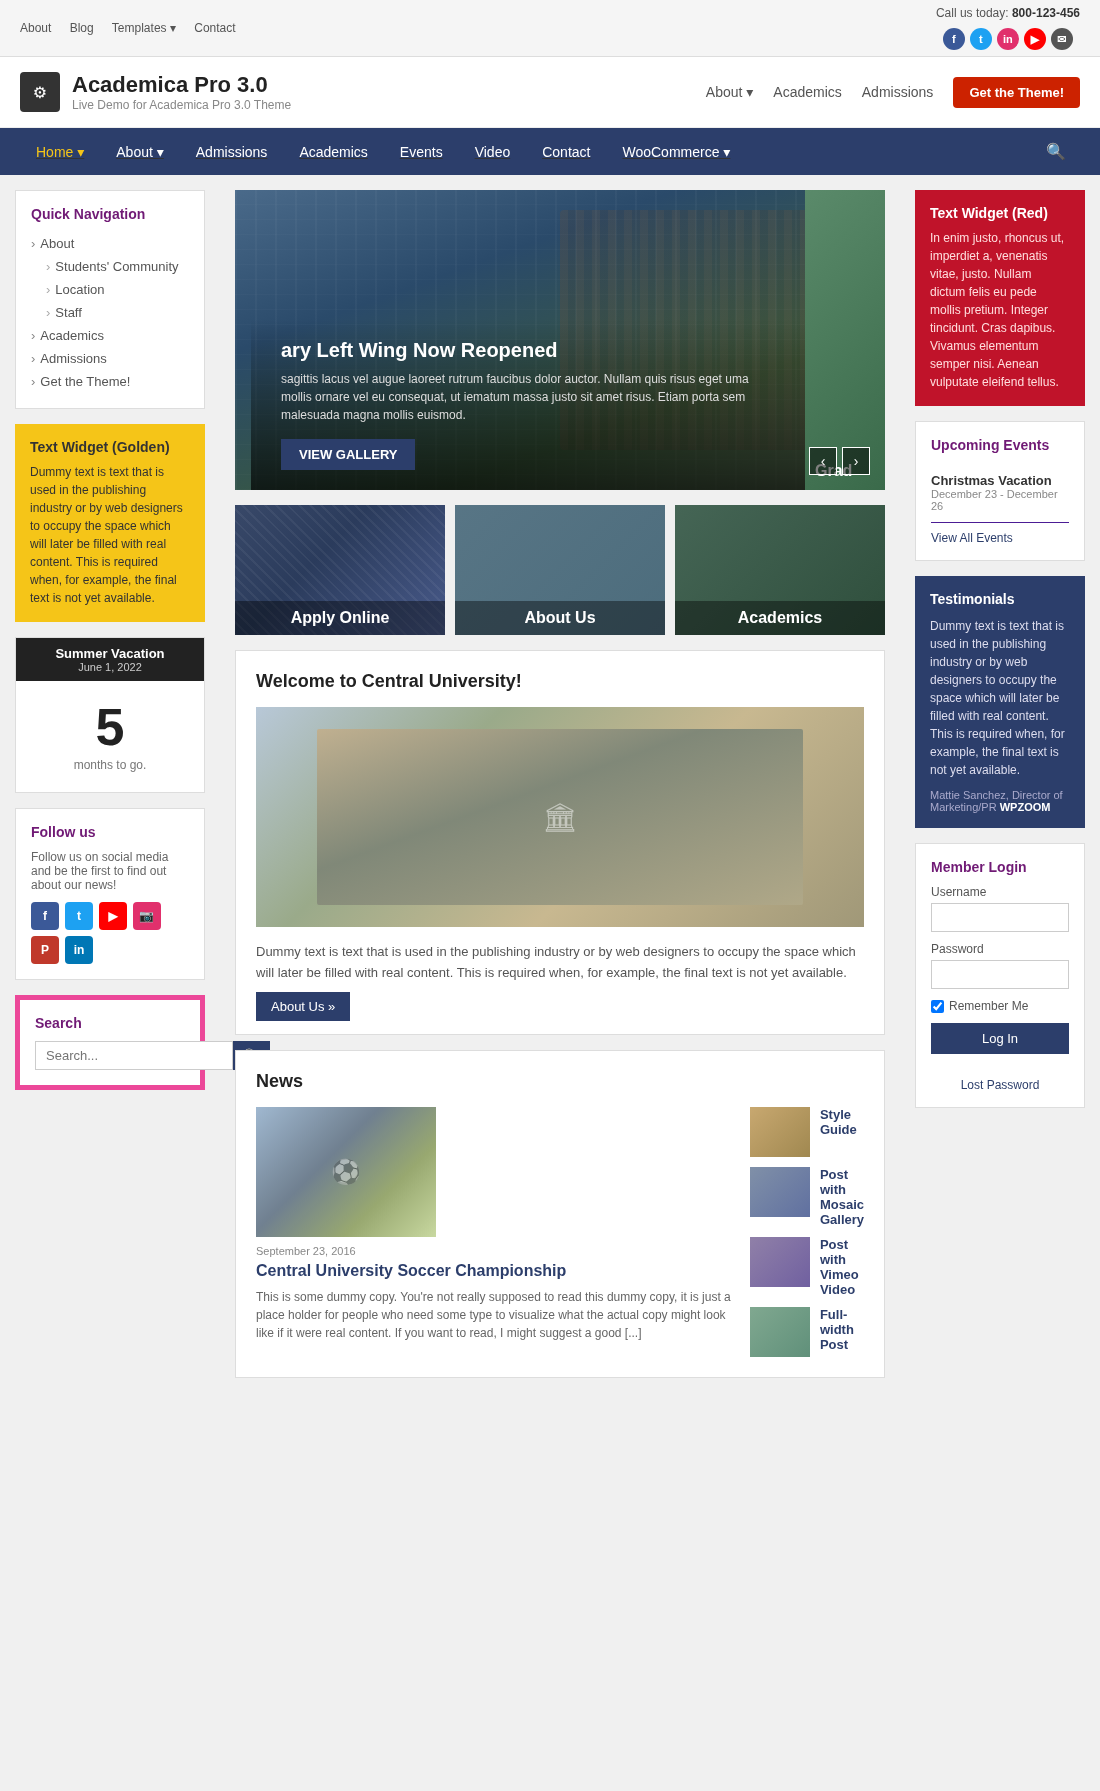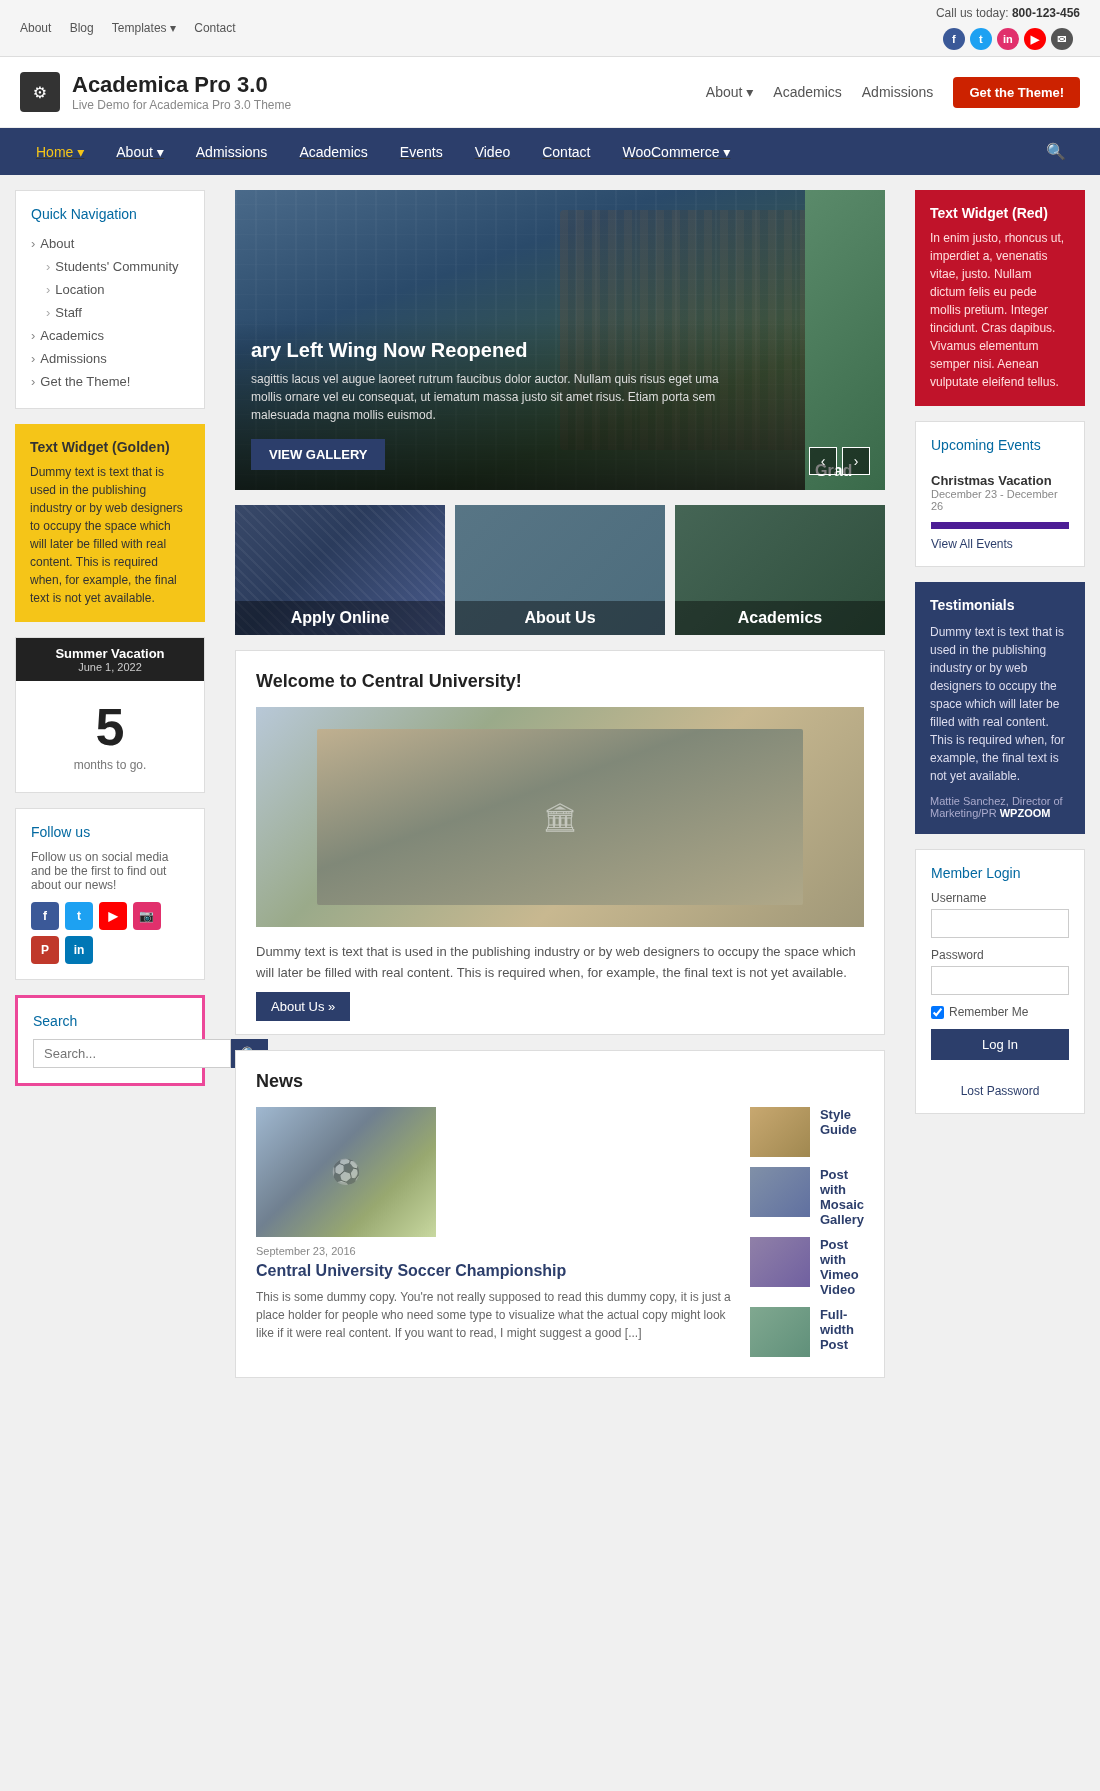--- a/index.html
+++ b/index.html
@@ -38,21 +38,21 @@
     .nav-search-icon { color: white; font-size: 16px; cursor: pointer; padding: 14px; }
 
     
     .page-content { display: flex; gap: 0; background: #f0f0f0; }
     .sidebar-left { width: 220px; min-width: 220px; padding: 15px; background: #f0f0f0; }
     .main-content { flex: 1; padding: 15px; min-width: 0; }
     .sidebar-right { width: 200px; min-width: 200px; padding: 15px; background: #f0f0f0; }
 
     
     .widget { background: white; border: 1px solid #ddd; margin-bottom: 15px; padding: 15px; }
-    .widget-title { font-size: 14px; font-weight: normal; color: #0369a1; margin-bottom: 10px; }
+    .widget-title { font-size: 14px; font-weight: bold; color: #701a75; margin-bottom: 10px; }
     .quick-nav ul { list-style: none; padding: 0; }
     .quick-nav ul li { padding: 4px 0; }
     .quick-nav ul li a { color: #555; text-decoration: none; font-size: 13px; display: flex; align-items: center; gap: 5px; }
     .quick-nav ul li a:before { content: '›'; color: #888; }
     .quick-nav ul li.sub { padding-left: 15px; }
     .quick-nav ul li.sub a:before { content: '›'; color: #aaa; }
 
     .text-widget-golden { background: #f5c518; border: none; padding: 15px; margin-bottom: 15px; }
     .text-widget-golden .widget-title { color: #333; font-size: 14px; font-weight: bold; margin-bottom: 8px; }
     .text-widget-golden p { font-size: 12px; color: #333; line-height: 1.5; }
@@ -62,28 +62,28 @@
     .countdown-header .date { font-size: 11px; color: #ccc; font-weight: normal; }
     .countdown-body { padding: 20px; text-align: center; }
     .countdown-number { font-size: 52px; font-weight: bold; color: #222; line-height: 1; }
     .countdown-label { font-size: 12px; color: #777; margin-top: 5px; }
 
     .follow-widget { background: white; border: 1px solid #ddd; margin-bottom: 15px; padding: 15px; }
     .follow-widget .desc { font-size: 12px; color: #666; margin-bottom: 10px; }
     .social-follow { display: flex; gap: 6px; flex-wrap: wrap; }
     .sf-icon { width: 28px; height: 28px; border-radius: 4px; display: flex; align-items: center; justify-content: center; color: white; font-size: 12px; font-weight: bold; cursor: pointer; }
 
-    .search-widget { background: white; border: 3px solid #ec4899; margin-bottom: 15px; padding: 15px; }
+    .search-widget { background: white; border: 5px solid #ec4899; margin-bottom: 15px; padding: 15px; }
     .search-form { display: flex; }
     .search-input { flex: 1; border: 1px solid #ccc; padding: 6px 10px; font-size: 13px; color: #aaa; outline: none; }
     .search-btn { background: #2c3e6b; color: white; border: none; padding: 6px 10px; cursor: pointer; font-size: 14px; }
 
     
     .hero-slider { position: relative; background: #222; overflow: hidden; margin-bottom: 15px; }
-    .hero-overlay { position: absolute; bottom: 0; left: 0; right: 0; padding: 20px 16px; background: linear-gradient(transparent, rgba(0,0,0,0.7)); color: white; }
+    .hero-overlay { position: absolute; bottom: 0; left: 16px; right: 0; padding: 20px 30px; background: linear-gradient(transparent, rgba(0,0,0,0.7)); color: white; }
     .hero-title { font-size: 20px; font-weight: bold; margin-bottom: 8px; }
     .hero-desc { font-size: 12px; color: #ddd; margin-bottom: 15px; line-height: 1.5; max-width: 500px; }
     .hero-btn { background: #2c3e6b; color: white; padding: 8px 18px; border: none; cursor: pointer; font-size: 13px; font-weight: bold; text-transform: uppercase; }
     .slider-controls { position: absolute; bottom: 15px; right: 15px; display: flex; gap: 5px; }
     .slider-ctrl { width: 28px; height: 28px; background: rgba(0,0,0,0.5); color: white; border: 1px solid #fff; display: flex; align-items: center; justify-content: center; cursor: pointer; font-size: 14px; }
 
     
     .feature-boxes { display: flex; gap: 10px; margin-bottom: 15px; }
     .feature-box { flex: 1; height: 130px; position: relative; overflow: hidden; cursor: pointer; }
     .feature-box-bg { width: 100%; height: 100%; display: flex; align-items: center; justify-content: center; }
@@ -114,21 +114,21 @@
     .news-thumb-4 { background: #90a890; }
     .news-item-title { font-size: 13px; color: #2c3e6b; font-weight: bold; cursor: pointer; }
     .news-items-grid { display: flex; flex-direction: column; gap: 10px; }
 
     
     .text-widget-red { background: #c0132a; color: white; padding: 15px; margin-bottom: 15px; }
     .text-widget-red .widget-title { color: white; font-size: 14px; font-weight: bold; margin-bottom: 8px; }
     .text-widget-red p { font-size: 12px; color: #fdd; line-height: 1.5; margin-top: 6px; }
 
     .events-widget { background: white; border: 1px solid #ddd; padding: 15px; margin-bottom: 15px; }
-    .event-item { padding: 10px 0; border-bottom: 7px solid #4c1d95; }
+    .event-item { padding: 10px 0; border-bottom: 1px solid #4c1d95; }
     .event-title { font-size: 13px; font-weight: bold; color: #333; }
     .event-date { font-size: 11px; color: #888; }
     .view-all-link { color: #2c3e6b; font-size: 12px; text-decoration: none; display: block; margin-top: 8px; cursor: pointer; }
 
     .testimonials-widget { background: #2c3e6b; color: white; padding: 15px; margin-bottom: 15px; }
     .testimonials-widget .widget-title { color: white; font-size: 14px; font-weight: bold; margin-bottom: 10px; }
     .testimonial-text { font-size: 12px; color: #dde; line-height: 1.5; margin-bottom: 10px; }
     .testimonial-author { font-size: 11px; color: #aac; }
     .testimonial-author strong { color: white; }
 

